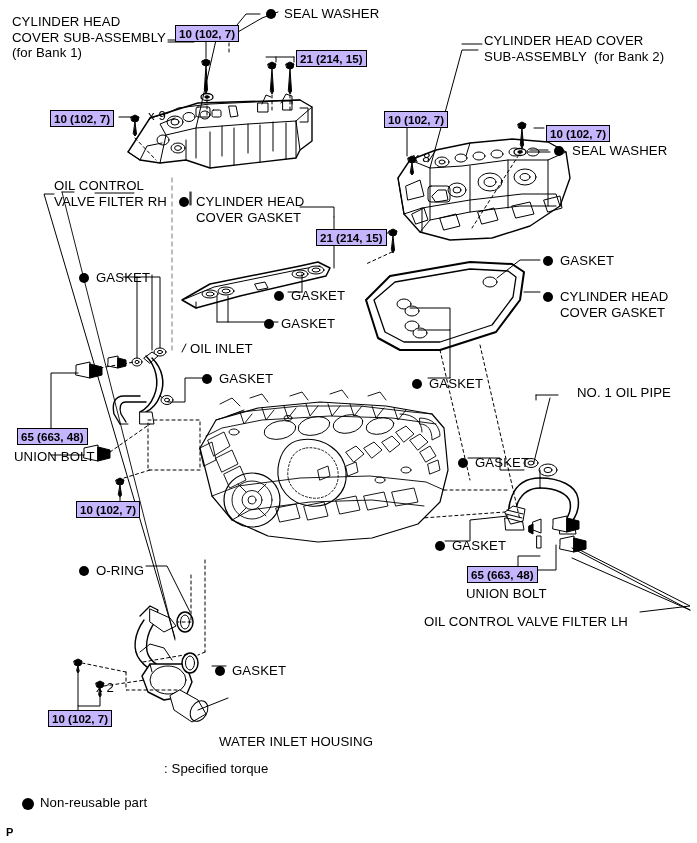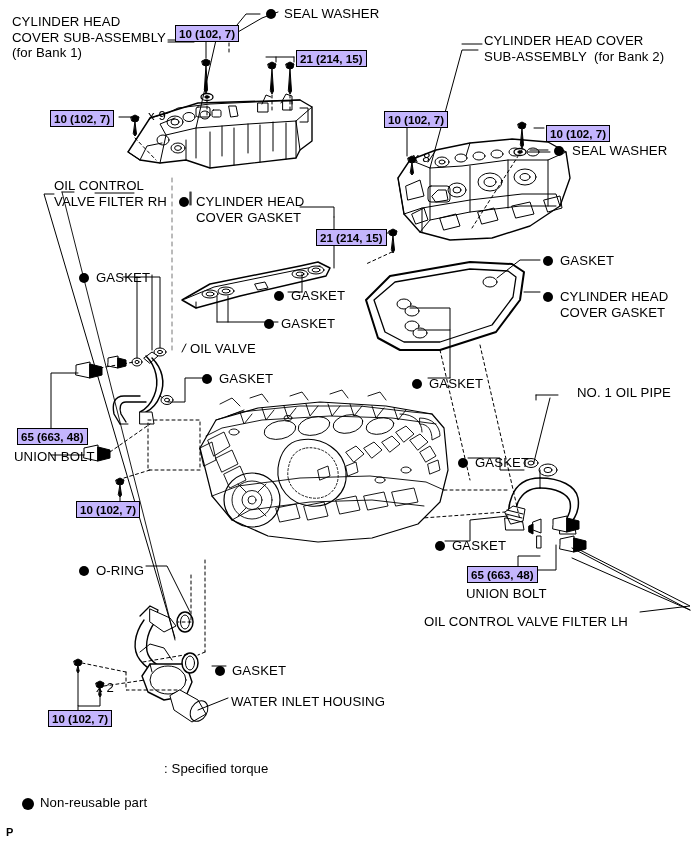--- a/index.html
+++ b/index.html
@@ -467,21 +467,21 @@
 VALVE FILTER RH</div>
       <div class="dot" style="left: 179px; top: 197px;"></div>
       <div class="lbl" style="left: 196px; top: 194px;">CYLINDER HEAD
 COVER GASKET</div>
       <div class="dot" style="left: 79px; top: 273px;"></div>
       <div class="lbl" style="left: 96px; top: 270px;">GASKET</div>
       <div class="dot" style="left: 274px; top: 291px;"></div>
       <div class="lbl" style="left: 291px; top: 288px;">GASKET</div>
       <div class="dot" style="left: 264px; top: 319px;"></div>
       <div class="lbl" style="left: 281px; top: 316px;">GASKET</div>
-      <div class="lbl" style="left: 190px; top: 341px;">OIL VALVE</div>
+      <div class="lbl" style="left: 190px; top: 341px;">OIL INLET</div>
       <div class="dot" style="left: 202px; top: 374px;"></div>
       <div class="lbl" style="left: 219px; top: 371px;">GASKET</div>
       <div class="dot" style="left: 543px; top: 256px;"></div>
       <div class="lbl" style="left: 560px; top: 253px;">GASKET</div>
       <div class="dot" style="left: 543px; top: 292px;"></div>
       <div class="lbl" style="left: 560px; top: 289px;">CYLINDER HEAD
 COVER GASKET</div>
       <div class="dot" style="left: 412px; top: 379px;"></div>
       <div class="lbl" style="left: 429px; top: 376px;">GASKET</div>
       <div class="lbl" style="left: 561px; top: 385px; margin-left: 16px;">NO. 1 OIL PIPE</div>
@@ -489,21 +489,21 @@
       <div class="lbl" style="left: 475px; top: 455px;">GASKET</div>
       <div class="dot" style="left: 435px; top: 541px;"></div>
       <div class="lbl" style="left: 452px; top: 538px;">GASKET</div>
       <div class="lbl" style="left: 14px; top: 449px;">UNION BOLT</div>
       <div class="lbl" style="left: 466px; top: 586px;">UNION BOLT</div>
       <div class="lbl" style="left: 424px; top: 614px;">OIL CONTROL VALVE FILTER LH</div>
       <div class="dot" style="left: 79px; top: 566px;"></div>
       <div class="lbl" style="left: 96px; top: 563px;">O-RING</div>
       <div class="dot" style="left: 215px; top: 666px;"></div>
       <div class="lbl" style="left: 232px; top: 663px;">GASKET</div>
-      <div class="lbl" style="left: 219px; top: 694px; margin-left: 12px;">WATER INLET HOUSING</div>
+      <div class="lbl" style="left: 219px; top: 734px;">WATER INLET HOUSING</div>
     </div>
   <div id="torques">
       <div class="tq" style="left: 175px; top: 25px;">10 (102, 7)</div>
       <div class="tq" style="left: 296px; top: 50px;">21 (214, 15)</div>
       <div class="tq" style="left: 50px; top: 110px;">10 (102, 7)</div>
       <div class="tq" style="left: 384px; top: 111px;">10 (102, 7)</div>
       <div class="tq" style="left: 546px; top: 125px;">10 (102, 7)</div>
       <div class="tq" style="left: 316px; top: 229px;">21 (214, 15)</div>
       <div class="tq" style="left: 17px; top: 428px;">65 (663, 48)</div>
       <div class="tq" style="left: 76px; top: 501px;">10 (102, 7)</div>

